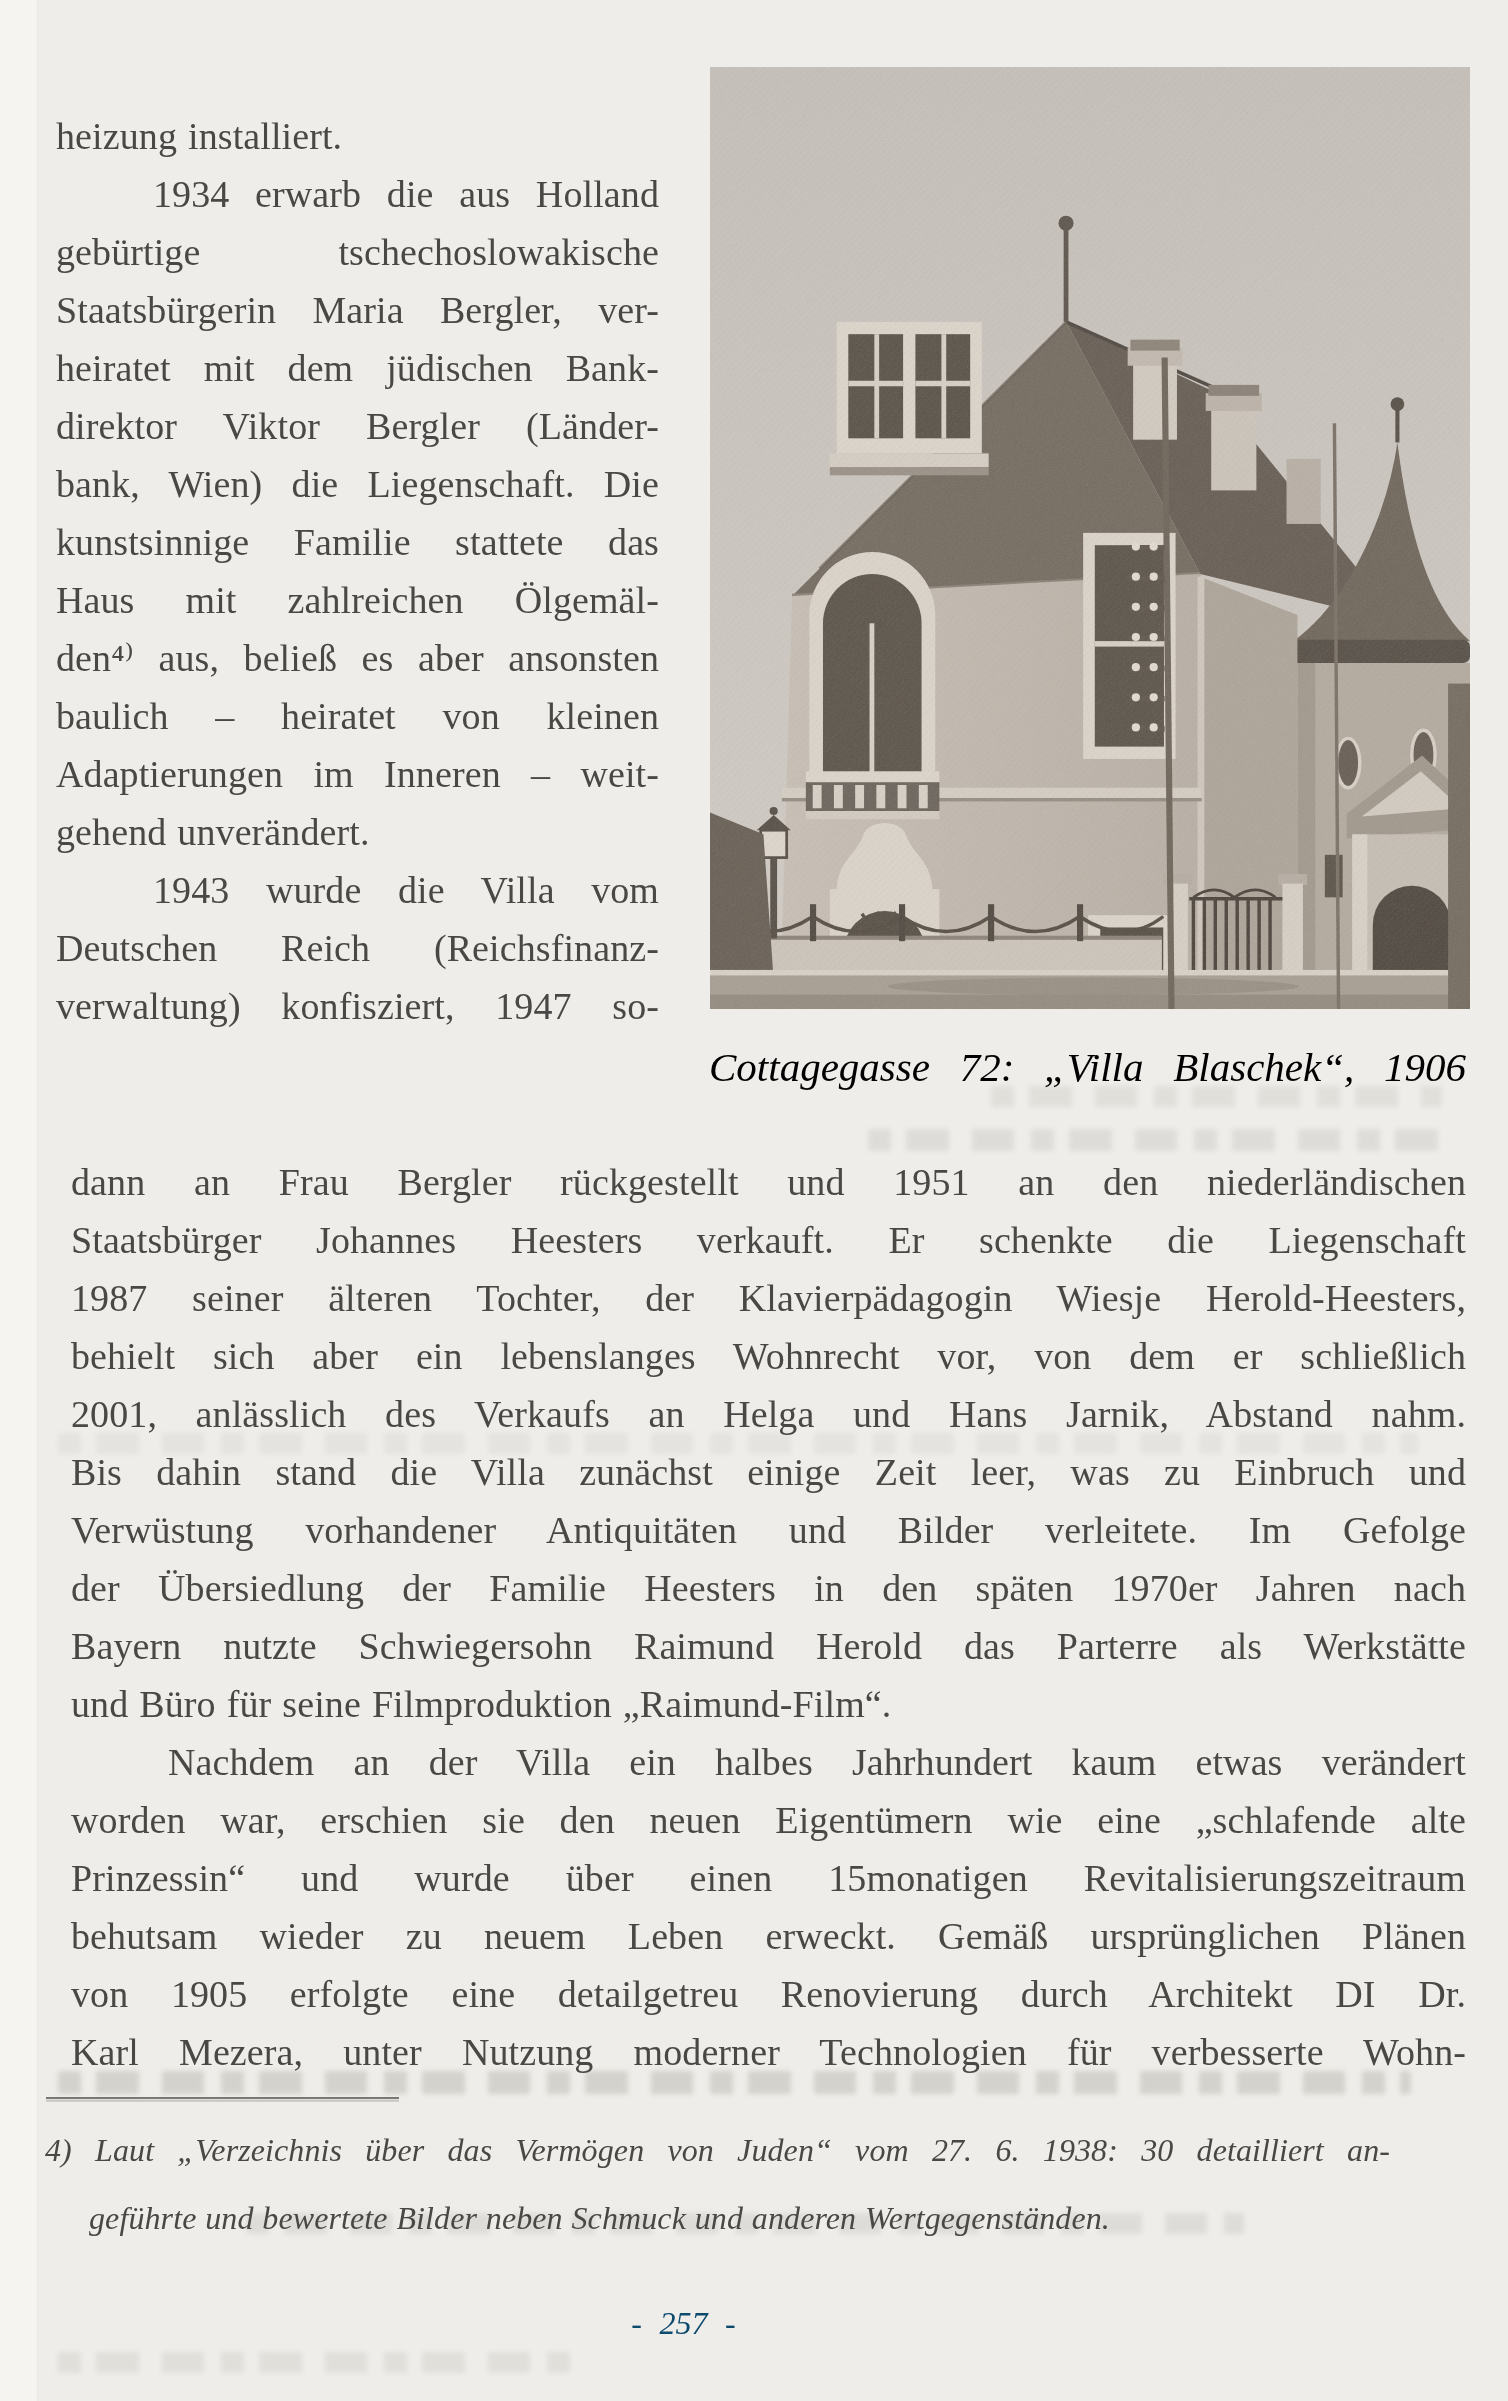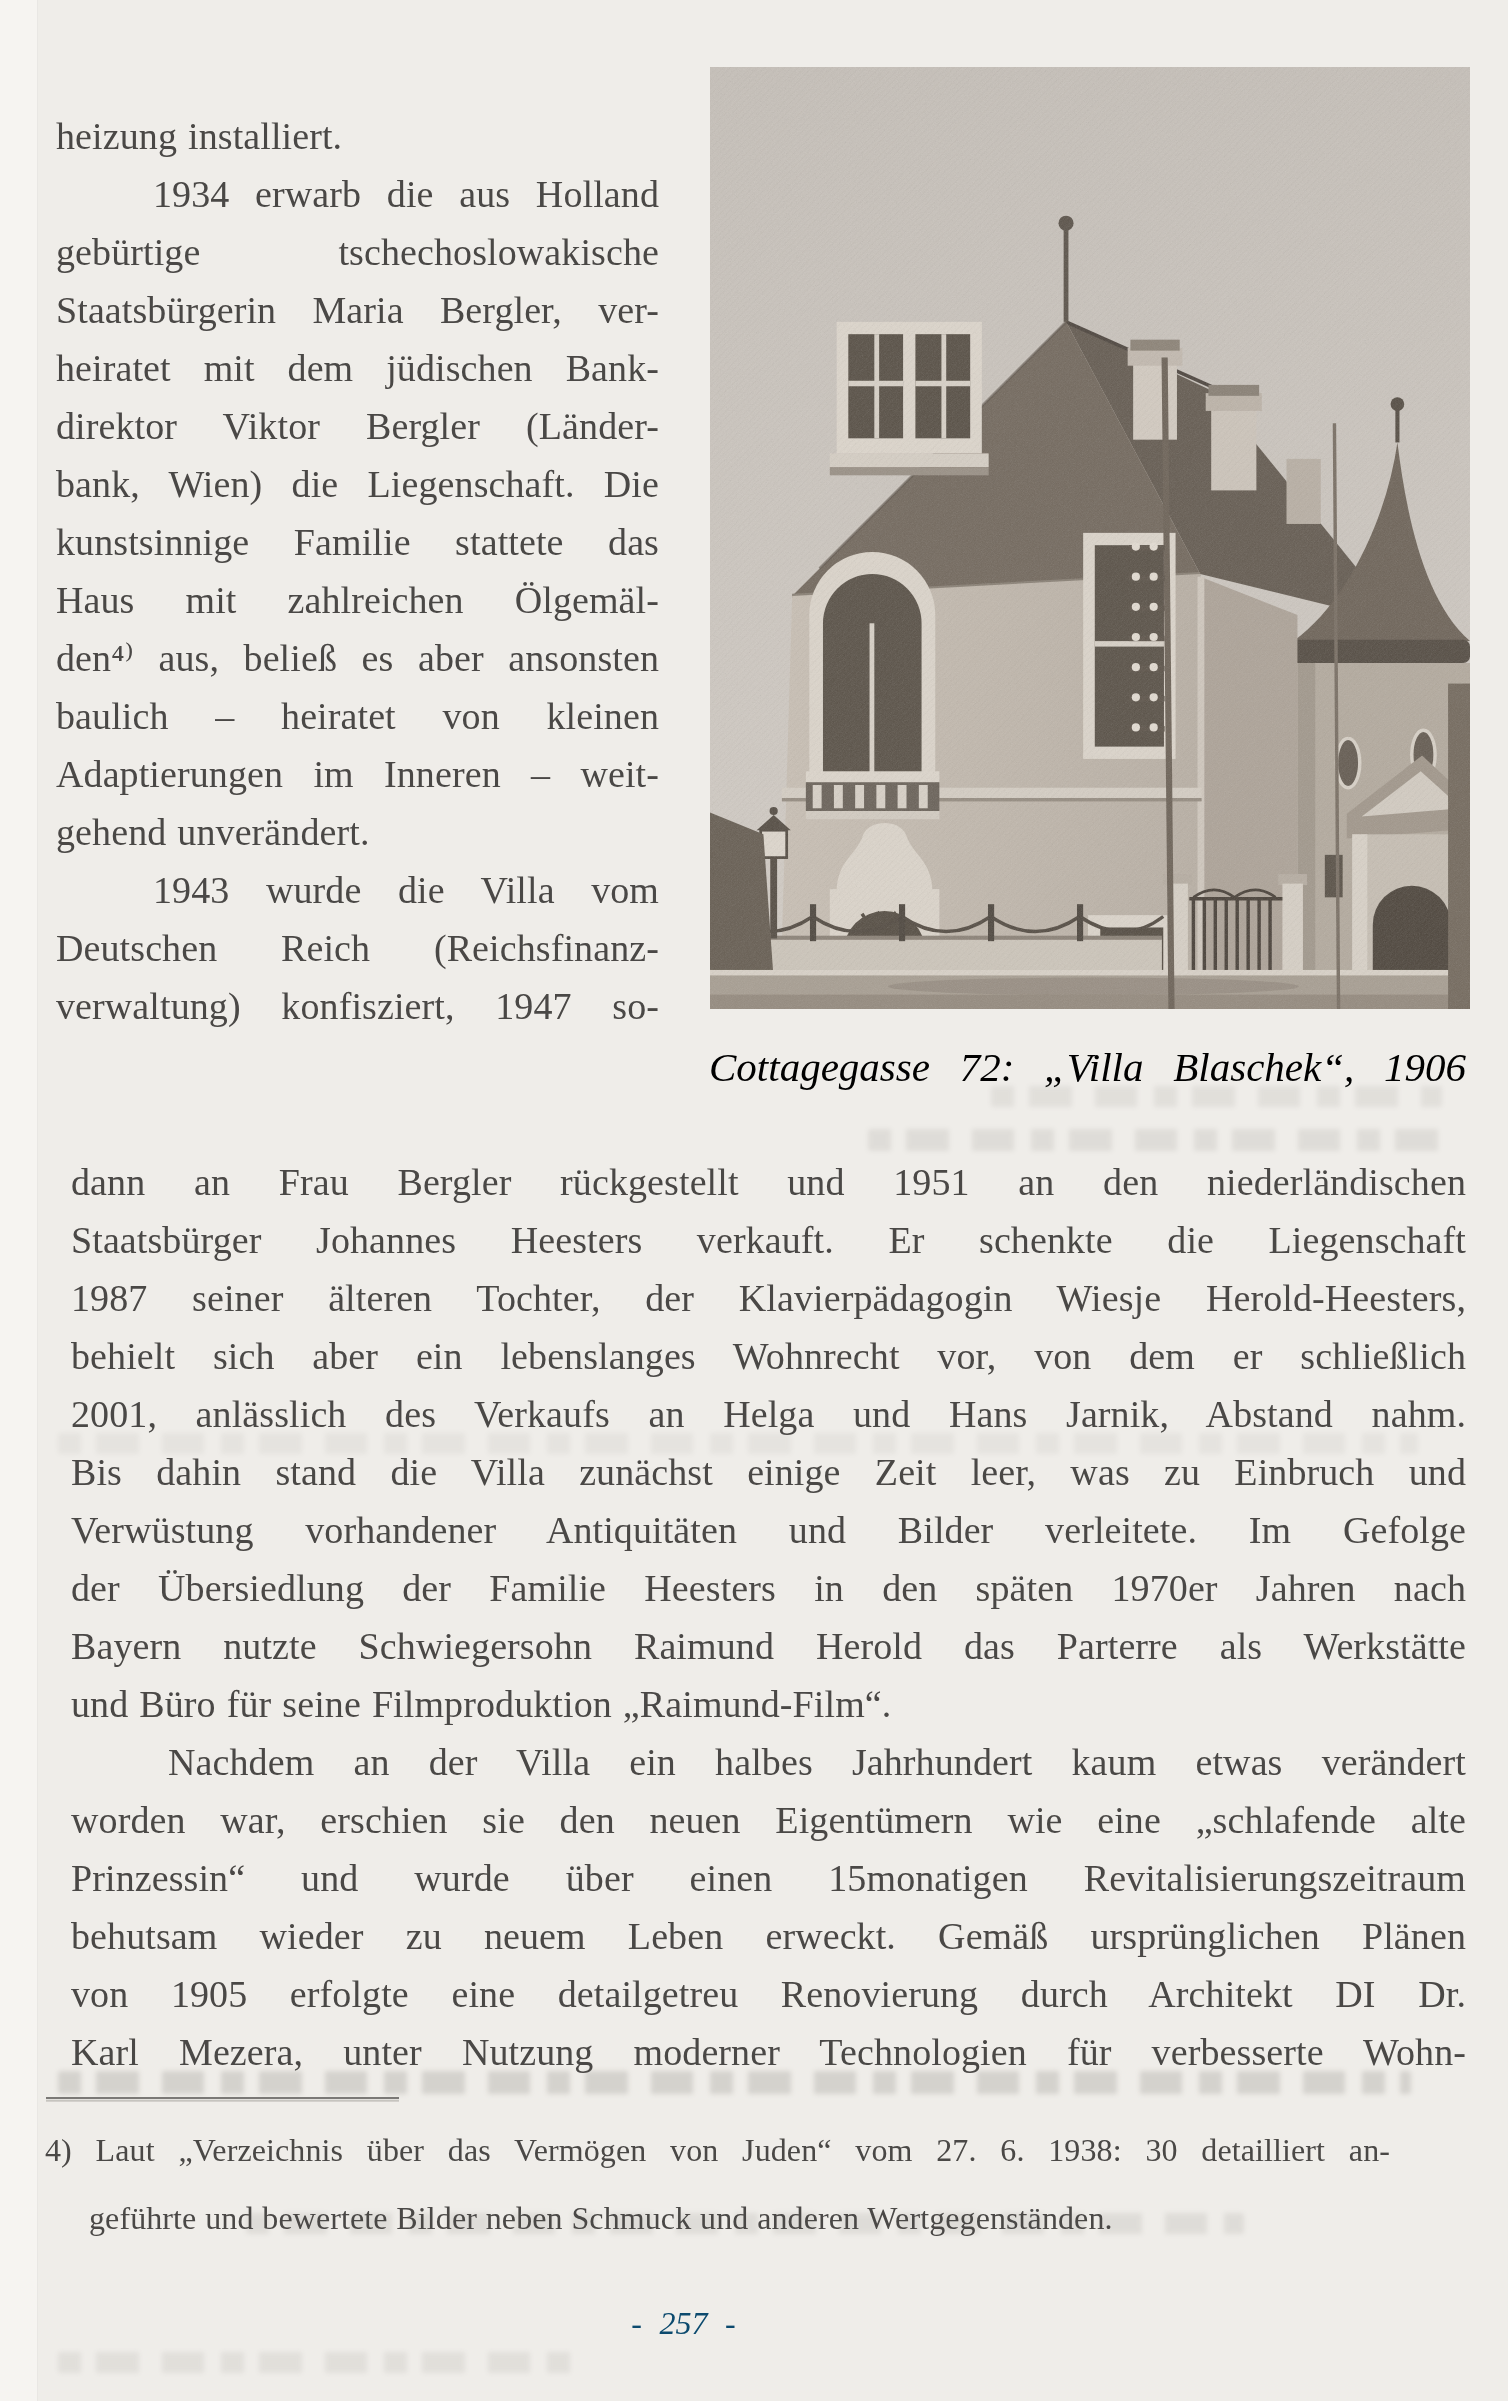--- a/index.html
+++ b/index.html
@@ -18,21 +18,21 @@
   
   #photo-fig{position:absolute;left:710px;top:67px;width:760px;height:942px;}
   #photo-fig svg{display:block;width:760px;height:942px;}
   #caption{position:absolute;left:709px;top:1040px;width:757px;font-style:italic;
            font-size:41px;line-height:55px;color:#000000;
            text-align:justify;text-align-last:justify;}
   
   #fn-rule{position:absolute;left:46px;top:2097px;width:353px;height:2.1px;background:#7b7976;
            box-shadow:0 2.7px 0 rgba(122,120,116,0.35);}
   #footnote-block{position:absolute;left:45px;top:2116px;width:1345px;}
-  #footnote-block .tl{font-size:32px;line-height:68px;word-spacing:0.7px;}
+  #footnote-block .tl{font-size:32px;line-height:68px;word-spacing:0.7px;font-style:italic;}
   #footnote-block .tl.ind{text-indent:44px;}
   
   #page-number{position:absolute;left:0;top:2305px;width:1367px;text-align:center;
                font-style:italic;font-size:32px;color:#0c4a6e;word-spacing:9.6px;}
   
   .ghost{position:absolute;filter:blur(2.7px);border-radius:2.7px;pointer-events:none;
          background:repeating-linear-gradient(90deg,#6e6a64 0 23px,transparent 23px 38px,
                     #6e6a64 38px 81px,transparent 81px 104px,#6e6a64 104px 146px,transparent 146px 163px);}
   .g0 {left:991px;top:1086px;width:451px;height:20.5px;opacity:.10;}
   .g0b{left:868px;top:1129px;width:574px;height:22px;opacity:.12;}

